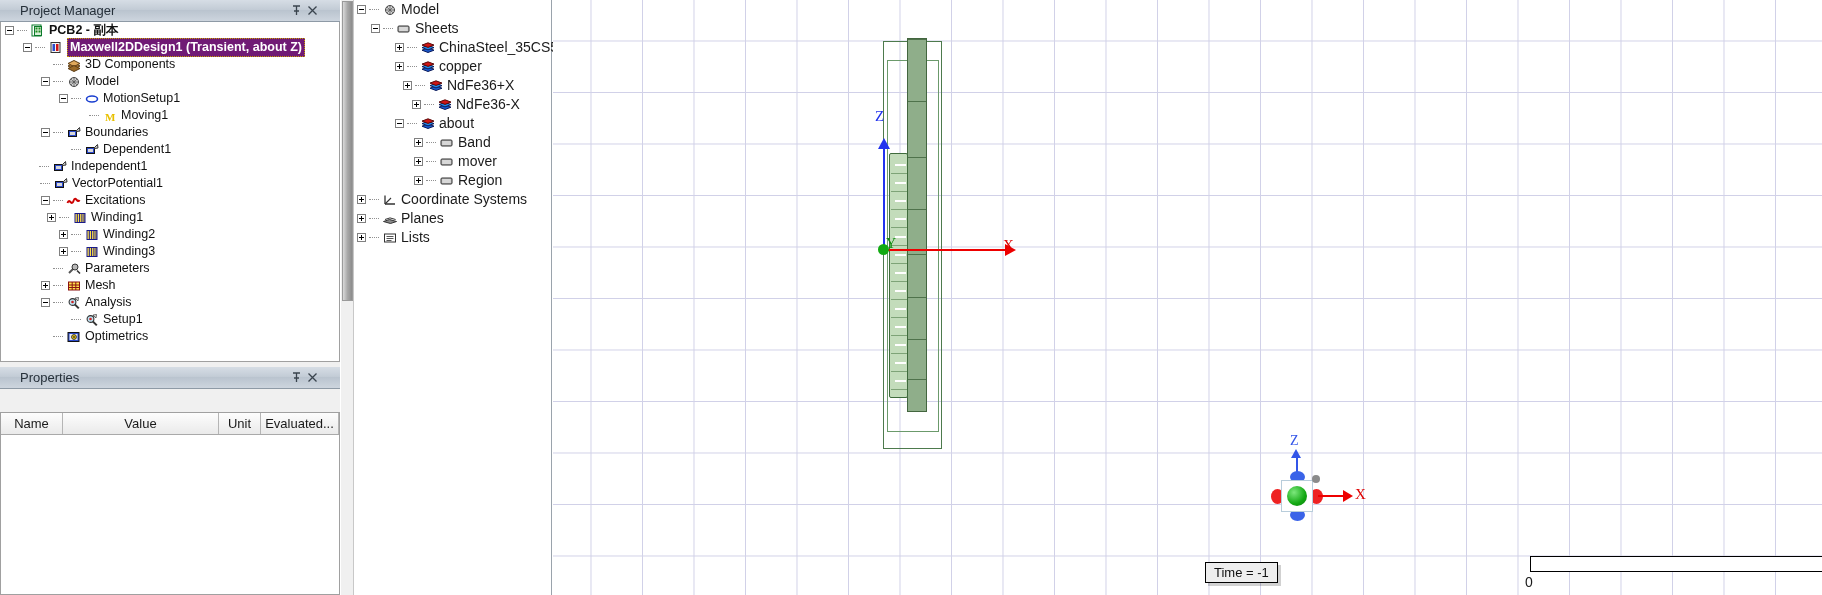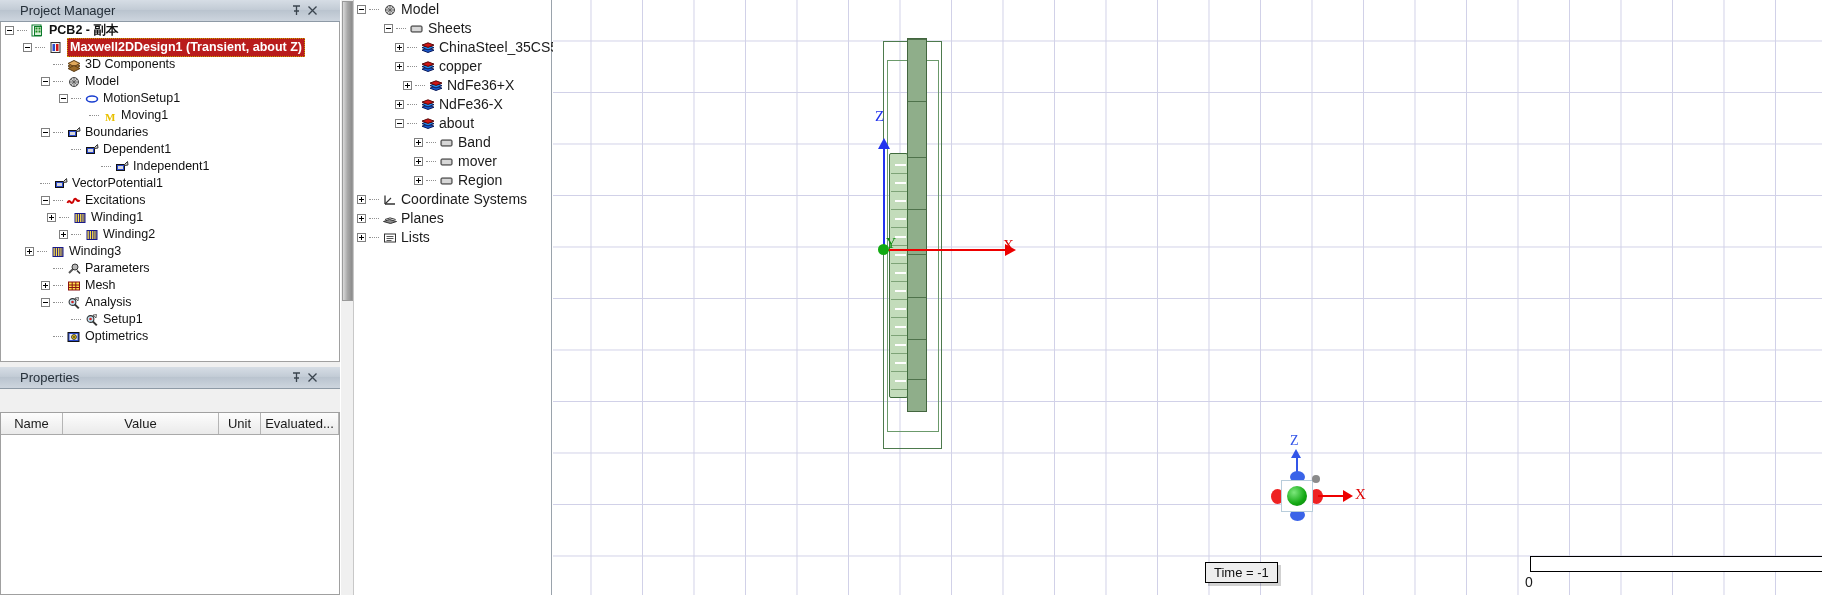--- a/index.html
+++ b/index.html
@@ -61,21 +61,21 @@
     width:9px; height:9px; border:1px solid #808080; background:#fff;
     display:inline-block; position:relative; flex:0 0 auto; margin-right:3px;
   }
   .expander::before { content:""; position:absolute; left:1px; top:3px; width:5px; height:1px; background:#000; }
   .expander.plus::after { content:""; position:absolute; left:3px; top:1px; width:1px; height:5px; background:#000; }
   .expander-sp { width:9px; height:9px; margin-right:3px; flex:0 0 auto; }
   .dots { width:10px; height:1px; border-top:1px dotted #909090; flex:0 0 auto; margin-right:2px; }
   .ic { width:17px; height:15px; margin-right:3px; flex:0 0 auto; display:flex; align-items:center; justify-content:center; }
   .ic svg { display:block; }
   .sel {
-    background:#b91c1c; color:#fff !important; padding:0 2px;
+    background:#701a75; color:#fff !important; padding:0 2px;
     border:1px dotted #c8a000; font-weight:bold;
   }
   .sel .lbl { color:#fff; font-weight:bold; }
 
   
   #model-tree-panel {
     position:absolute; left:341px; top:0; width:211px; height:595px;
     background:#ffffff; border-right:1px solid #9aa3ac;
   }
   #mt-scroll {
@@ -281,21 +281,21 @@
             <span class="dots"></span>
             <span class="ic">
               <svg width="16" height="14" viewBox="0 0 16 14">
                 <rect x="2.5" y="4.5" width="8" height="6" fill="#2b4acb" stroke="#111"></rect>
                 <rect x="4" y="6" width="5" height="3" fill="#d8d8d8"></rect>
                 <path d="M10.5 4.5l3-3 .5 3.5-3.5 .5z" fill="#cfcfcf" stroke="#333"></path>
               </svg>
             </span>
             <span class="lbl" style="">Dependent1</span>
           </div>
-          <div class="trow" style="padding-left:88px">
+          <div class="trow" style="padding-left:26px">
             <span class="expander-sp"></span>
             <span class="dots"></span>
             <span class="ic">
               <svg width="16" height="14" viewBox="0 0 16 14">
                 <rect x="2.5" y="4.5" width="8" height="6" fill="#2b4acb" stroke="#111"></rect>
                 <rect x="4" y="6" width="5" height="3" fill="#d8d8d8"></rect>
                 <path d="M10.5 4.5l3-3 .5 3.5-3.5 .5z" fill="#cfcfcf" stroke="#333"></path>
               </svg>
             </span>
             <span class="lbl" style="">Independent1</span>
@@ -337,21 +337,21 @@
             <span class="expander plus"></span>
             <span class="dots"></span>
             <span class="ic">
               <svg width="16" height="14" viewBox="0 0 16 14">
                 <rect x="3" y="2.5" width="10" height="9" fill="#ffe14a" stroke="#1a1a8a"></rect>
                 <path d="M5.3 2.5v9M7.6 2.5v9M9.9 2.5v9M12 2.5v9" stroke="#1a1a8a"></path>
               </svg>
             </span>
             <span class="lbl" style="">Winding2</span>
           </div>
-          <div class="trow" style="padding-left:24px">
+          <div class="trow" style="padding-left:58px">
             <span class="expander plus"></span>
             <span class="dots"></span>
             <span class="ic">
               <svg width="16" height="14" viewBox="0 0 16 14">
                 <rect x="3" y="2.5" width="10" height="9" fill="#ffe14a" stroke="#1a1a8a"></rect>
                 <path d="M5.3 2.5v9M7.6 2.5v9M9.9 2.5v9M12 2.5v9" stroke="#1a1a8a"></path>
               </svg>
             </span>
             <span class="lbl" style="">Winding3</span>
           </div>
@@ -457,21 +457,21 @@
           <span class="expander"></span>
           <span class="dots"></span>
           <span class="ic">
             <svg width="16" height="14" viewBox="0 0 16 14">
               <circle cx="8" cy="7" r="4.5" fill="#d9d9d9" stroke="#444"></circle>
               <path d="M3.6 7h8.8M8 2.5v9M4.8 4l6.4 6M11.2 4l-6.4 6" stroke="#555" stroke-width=".8"></path>
             </svg>
           </span>
           <span class="lbl" style="">Model</span>
         </div>
-        <div class="trow" style="padding-left:29px">
+        <div class="trow" style="padding-left:16px">
           <span class="expander"></span>
           <span class="dots"></span>
           <span class="ic">
             <svg width="16" height="14" viewBox="0 0 16 14">
               <rect x="2" y="4" width="11" height="6" rx="1" fill="#b9b9b9" stroke="#333"></rect>
               <rect x="3.2" y="5" width="8.6" height="4" fill="#d8d8d8"></rect>
             </svg>
           </span>
           <span class="lbl" style="">Sheets</span>
         </div>
@@ -504,21 +504,21 @@
           <span class="dots"></span>
           <span class="ic">
             <svg width="16" height="14" viewBox="0 0 16 14">
               <path d="M2 9.2l6-2.3 6 2.3-6 2.3z" fill="#1a5ad0" stroke="#0a1a5a"></path>
               <path d="M2 6.6l6-2.3 6 2.3-6 2.3z" fill="#1f8ae8" stroke="#0a1a5a"></path>
               <path d="M2 4.1l6-2.3 6 2.3-6 2.3z" fill="#d01515" stroke="#5a0a0a"></path>
             </svg>
           </span>
           <span class="lbl" style="">NdFe36+X</span>
         </div>
-        <div class="trow" style="padding-left:40px">
+        <div class="trow" style="padding-left:57px">
           <span class="expander plus"></span>
           <span class="dots"></span>
           <span class="ic">
             <svg width="16" height="14" viewBox="0 0 16 14">
               <path d="M2 9.2l6-2.3 6 2.3-6 2.3z" fill="#1a5ad0" stroke="#0a1a5a"></path>
               <path d="M2 6.6l6-2.3 6 2.3-6 2.3z" fill="#1f8ae8" stroke="#0a1a5a"></path>
               <path d="M2 4.1l6-2.3 6 2.3-6 2.3z" fill="#d01515" stroke="#5a0a0a"></path>
             </svg>
           </span>
           <span class="lbl" style="">NdFe36-X</span>

